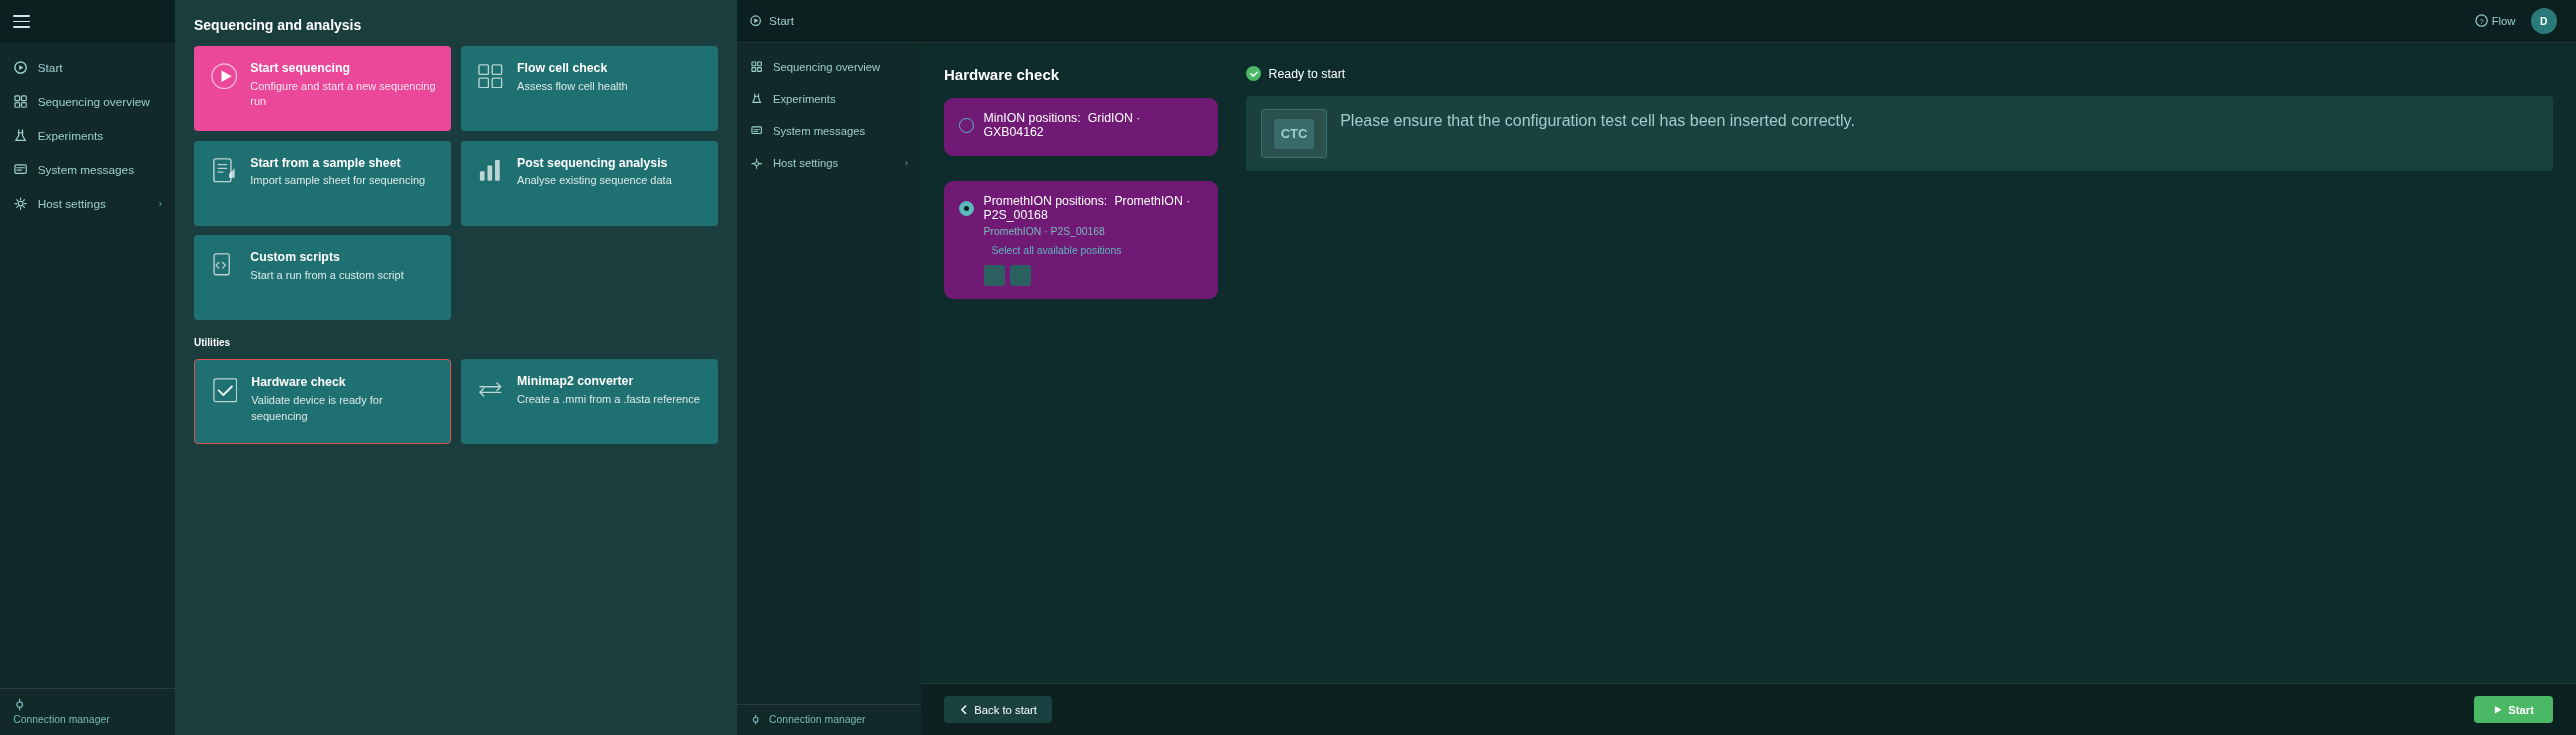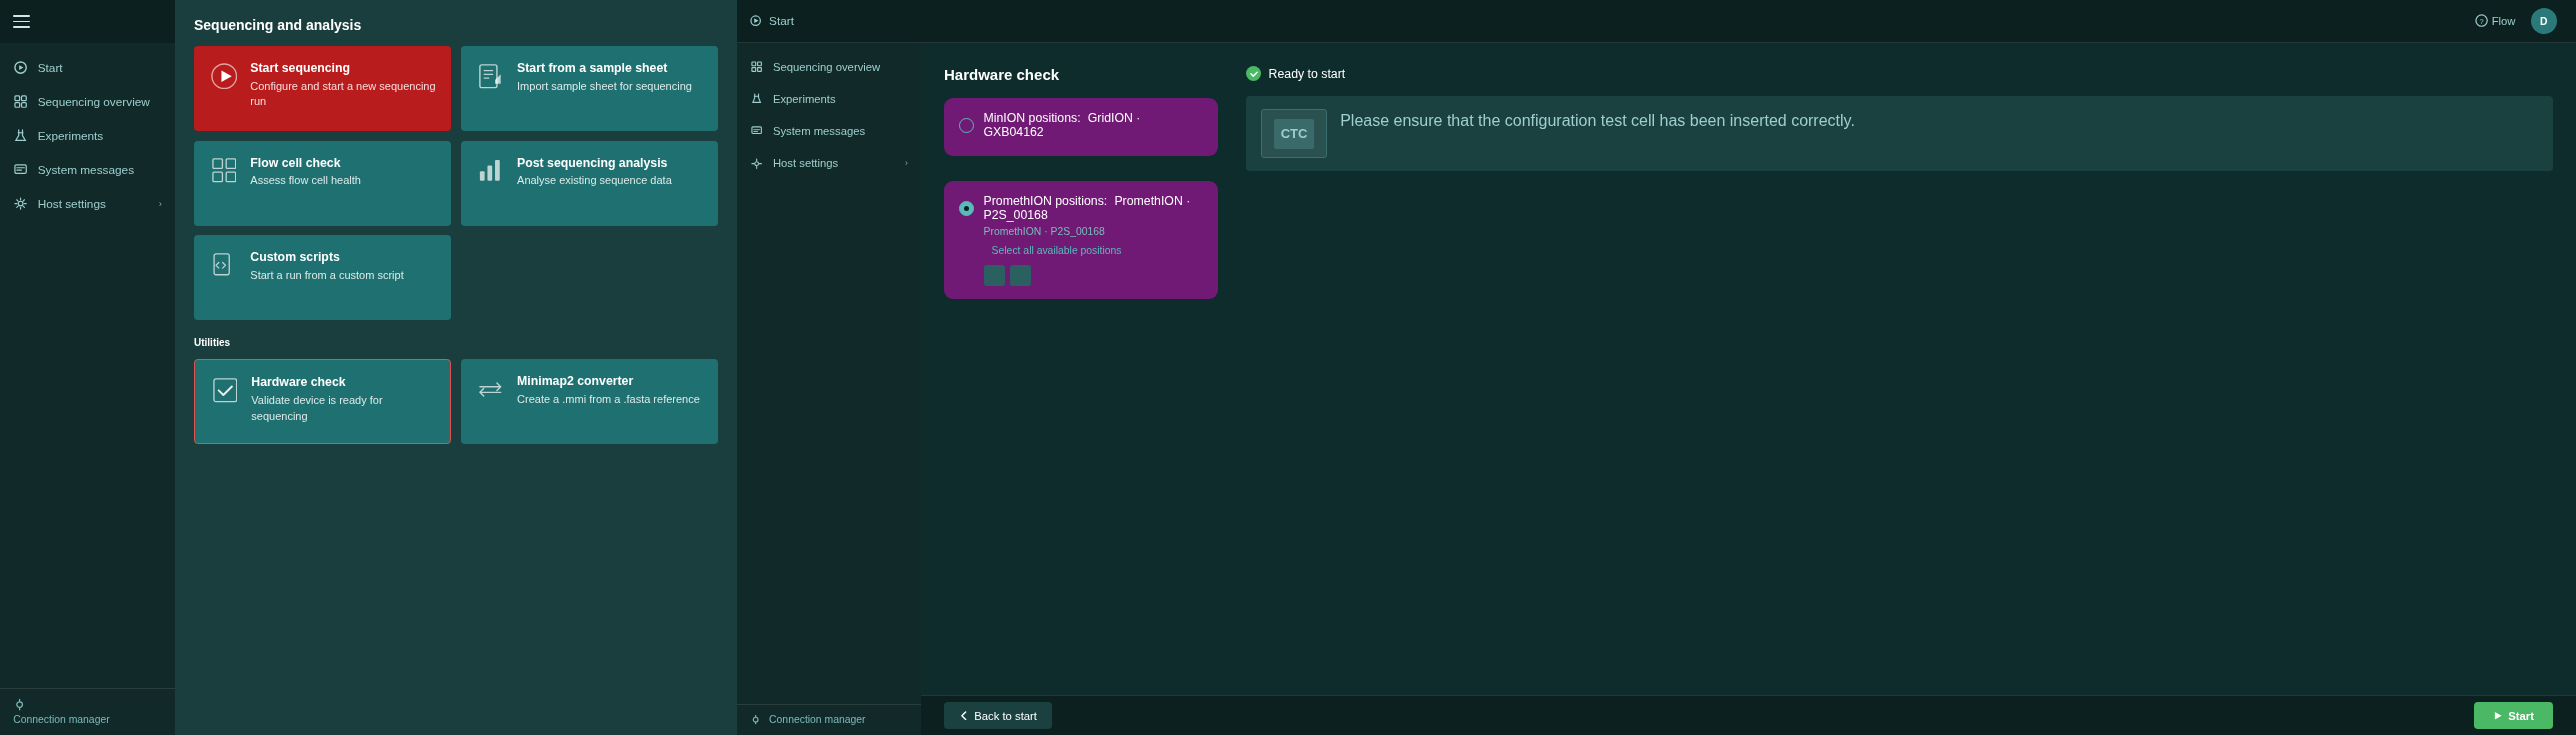--- a/index.html
+++ b/index.html
@@ -120,21 +120,21 @@
       cursor: pointer;
       display: flex;
       align-items: flex-start;
       gap: 11.3px;
       color: #ffffff;
       transition: background 0.15s;
       min-height: 85px;
     }
 
     .card.highlighted {
-      background: #b91c1c;
+      background: #ec4899;
     }
 
     .card.selected-card {
       background: #1f7070;
       border: 1.9px solid #e05050;
     }
 
     .card-icon {
       width: 30px;
       height: 30px;
@@ -433,21 +433,21 @@
       white-space: nowrap;
     }
 
     .ctc-text {
       font-size: 16px;
       color: #9ecece;
       line-height: 1.5;
     }
 
     .hardware-bottom-bar {
-      height: 40px;
+      height: 52px;
       background: #0d2020;
       border-top: 0.9px solid rgba(255,255,255,0.1);
       display: flex;
       align-items: center;
       justify-content: space-between;
       padding: 0 23px;
     }
 
     .back-btn {
       background: #1a4040;
@@ -581,46 +581,46 @@
             </svg>
           </div>
           <div class="card-text">
             <h3>Start sequencing</h3>
             <p>Configure and start a new sequencing run</p>
           </div>
         </div>
 
         <div class="card">
           <div class="card-icon">
+            <svg width="24.6" height="24.6" viewBox="0 0 26 26" fill="none">
+              <rect x="1" y="1" width="10" height="10" rx="1" stroke="rgba(255,255,255,0.7)" stroke-width="1.4"></rect>
+              <rect x="15" y="1" width="10" height="10" rx="1" stroke="rgba(255,255,255,0.7)" stroke-width="1.4"></rect>
+              <rect x="1" y="15" width="10" height="10" rx="1" stroke="rgba(255,255,255,0.7)" stroke-width="1.4"></rect>
+              <rect x="15" y="15" width="10" height="10" rx="1" stroke="rgba(255,255,255,0.7)" stroke-width="1.4"></rect>
+            </svg>
+          </div>
+          <div class="card-text">
+            <h3>Flow cell check</h3>
+            <p>Assess flow cell health</p>
+          </div>
+        </div>
+
+        <div class="card">
+          <div class="card-icon">
             <svg width="24.6" height="26.5" viewBox="0 0 26 28" fill="none">
               <rect x="2" y="2" width="18" height="24" rx="2" stroke="rgba(255,255,255,0.7)" stroke-width="1.5"></rect>
               <line x1="6" y1="8" x2="16" y2="8" stroke="rgba(255,255,255,0.7)" stroke-width="1.3"></line>
               <line x1="6" y1="12" x2="16" y2="12" stroke="rgba(255,255,255,0.7)" stroke-width="1.3"></line>
               <line x1="6" y1="16" x2="12" y2="16" stroke="rgba(255,255,255,0.7)" stroke-width="1.3"></line>
               <path d="M18 18l6-6v10h-6v-4z" fill="rgba(255,255,255,0.7)"></path>
             </svg>
           </div>
           <div class="card-text">
             <h3>Start from a sample sheet</h3>
             <p>Import sample sheet for sequencing</p>
-          </div>
-        </div>
-
-        <div class="card">
-          <div class="card-icon">
-            <svg width="24.6" height="24.6" viewBox="0 0 26 26" fill="none">
-              <rect x="1" y="1" width="10" height="10" rx="1" stroke="rgba(255,255,255,0.7)" stroke-width="1.4"></rect>
-              <rect x="15" y="1" width="10" height="10" rx="1" stroke="rgba(255,255,255,0.7)" stroke-width="1.4"></rect>
-              <rect x="1" y="15" width="10" height="10" rx="1" stroke="rgba(255,255,255,0.7)" stroke-width="1.4"></rect>
-              <rect x="15" y="15" width="10" height="10" rx="1" stroke="rgba(255,255,255,0.7)" stroke-width="1.4"></rect>
-            </svg>
-          </div>
-          <div class="card-text">
-            <h3>Flow cell check</h3>
-            <p>Assess flow cell health</p>
           </div>
         </div>
 
         <div class="card">
           <div class="card-icon">
             <svg width="24.6" height="24.6" viewBox="0 0 26 26" fill="none">
               <rect x="2" y="14" width="5" height="10" rx="1" fill="rgba(255,255,255,0.7)"></rect>
               <rect x="10" y="8" width="5" height="16" rx="1" fill="rgba(255,255,255,0.7)"></rect>
               <rect x="18" y="2" width="5" height="22" rx="1" fill="rgba(255,255,255,0.7)"></rect>
             </svg>

